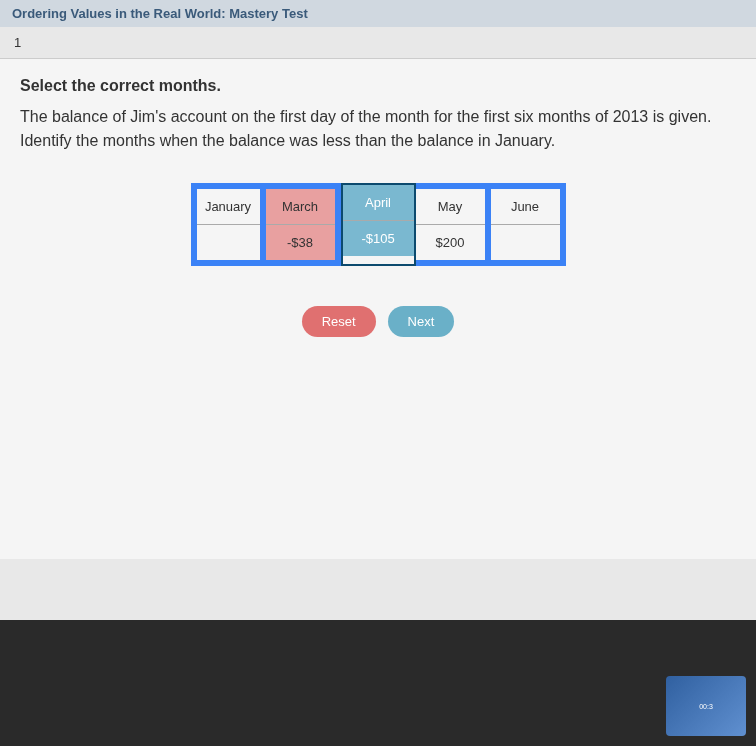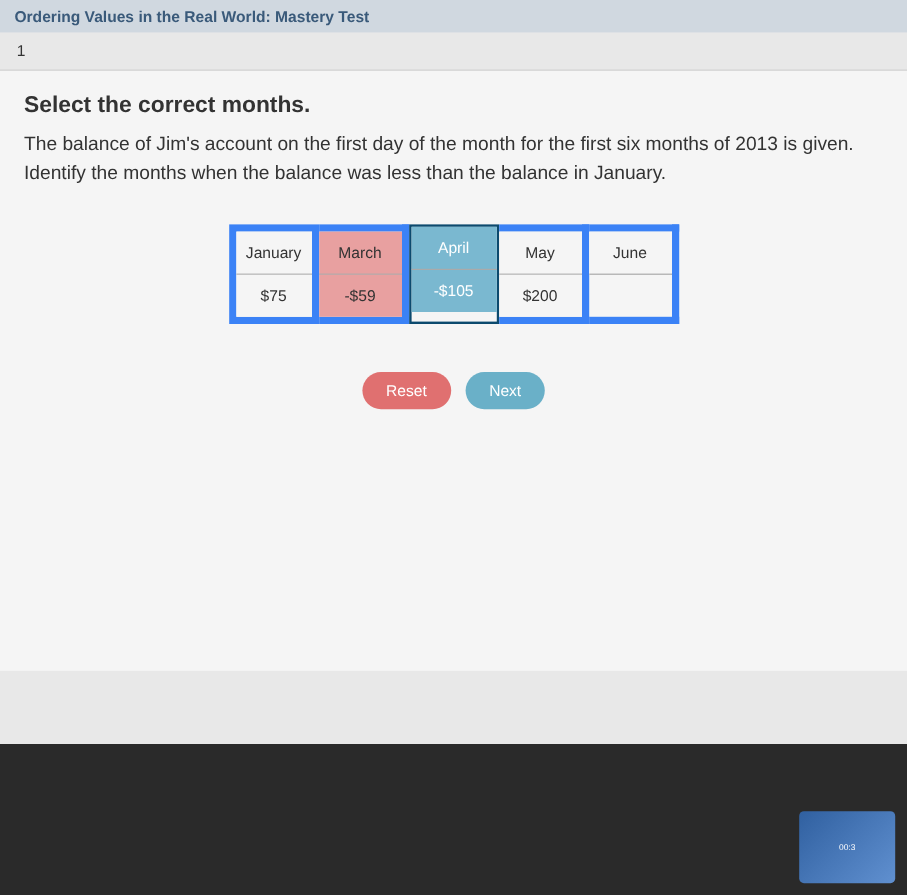--- a/index.html
+++ b/index.html
@@ -40,21 +40,21 @@
       border-bottom: 1px solid #ccc;
     }
 
     .main-content {
       background-color: #f5f5f5;
       padding: 18px 20px;
       min-height: 500px;
     }
 
     .instruction {
-      font-size: 19px;
+      font-size: 16px;
       color: #333;
       font-weight: bold;
       margin-bottom: 10px;
     }
 
     .description {
       font-size: 16px;
       color: #333;
       line-height: 1.5;
       margin-bottom: 30px;
@@ -202,27 +202,26 @@
   <div class="main-content">
     <div class="instruction">Select the correct months.</div>
     <div class="description">
       <span>The balance of Jim's account on the first day of the month for the first six months of 2013 is given. Identify the months when the balance was less than the balance in January.</span>
     </div>
 
     <div class="months-table">
 
       <div class="month-col">
         <div class="month-header">January</div>
-        <div class="month-value">$75</div>
       </div>
 
 
       <div class="month-col selected-pink">
         <div class="month-header">March</div>
-        <div class="month-value">-$59</div>
+        <div class="month-value">-$38</div>
       </div>
 
       <div class="month-col selected-outline selected-blue">
         <div class="month-header">April</div>
         <div class="month-value">-$105</div>
       </div>
 
       <div class="month-col">
         <div class="month-header">May</div>
         <div class="month-value">$200</div>

